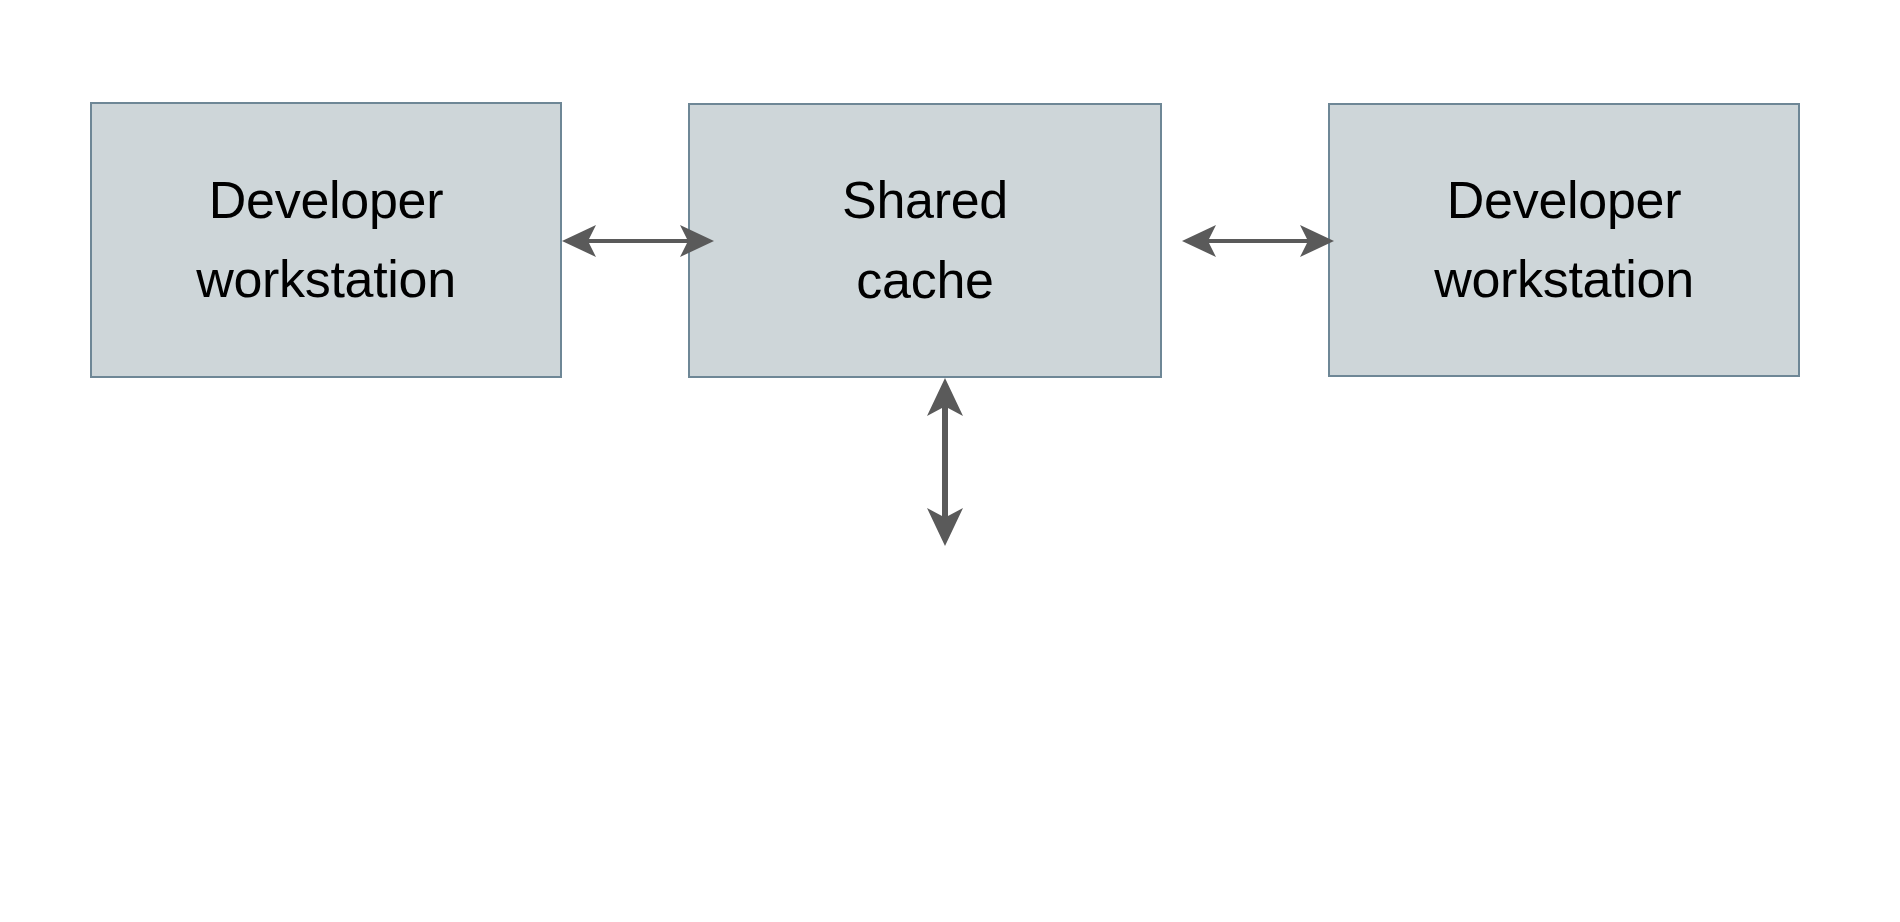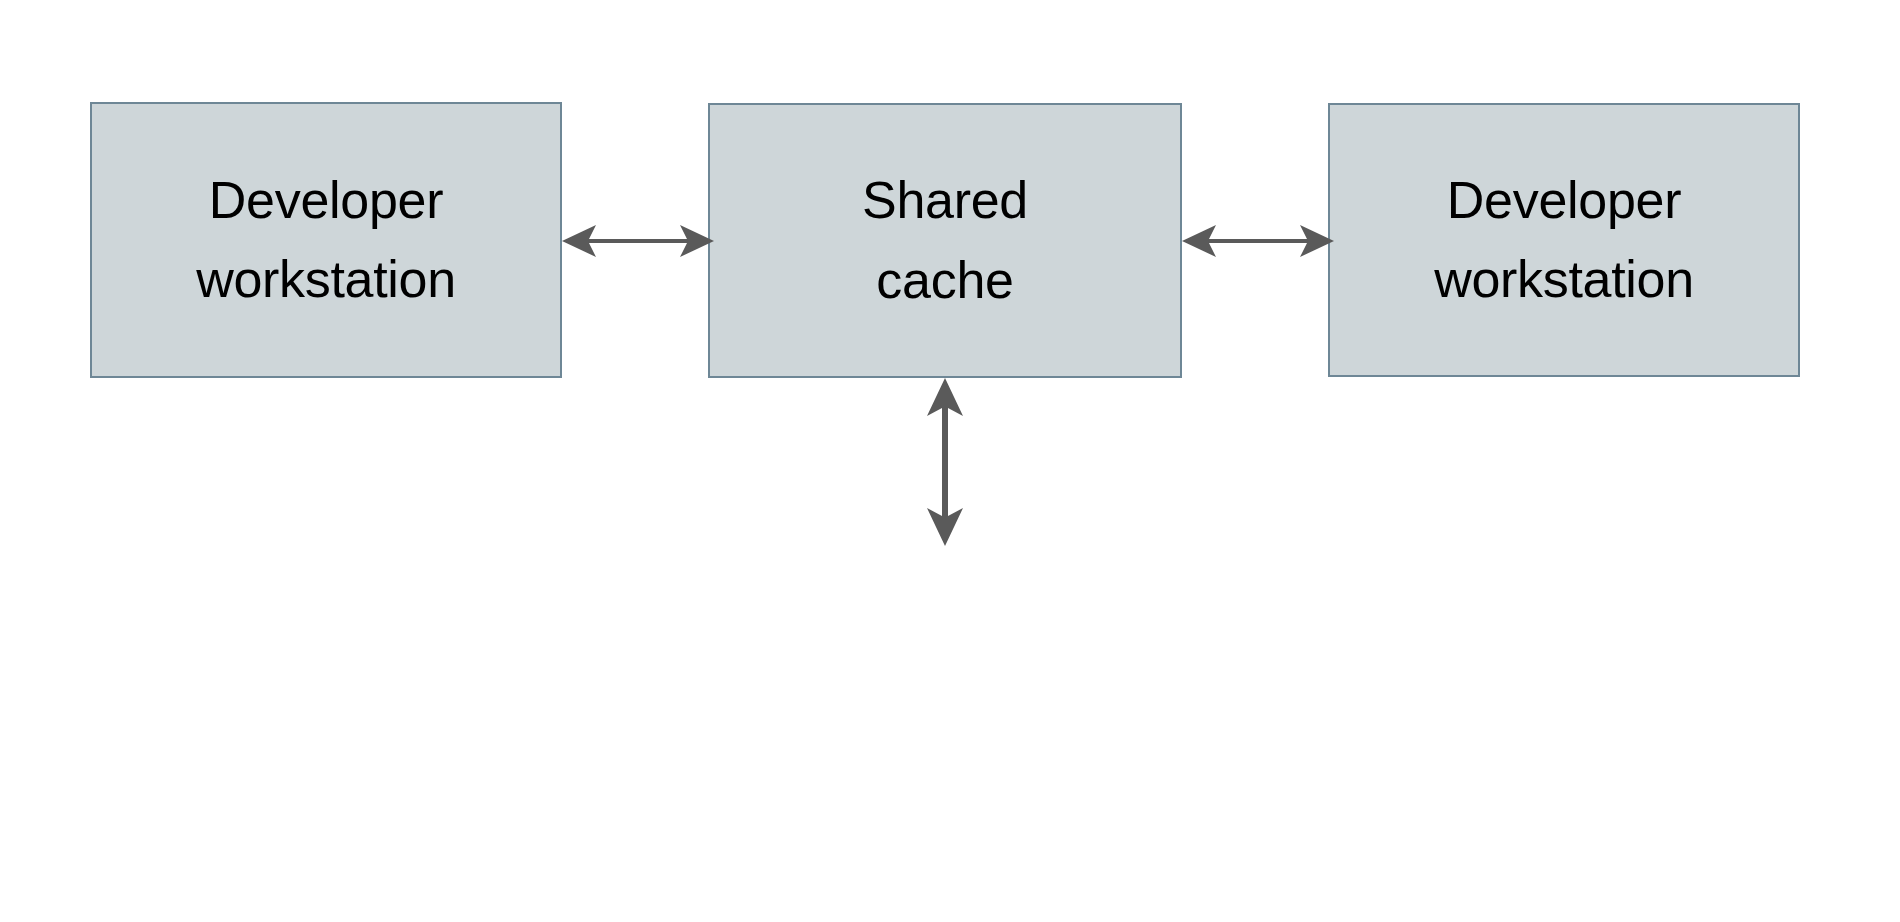--- a/index.html
+++ b/index.html
@@ -36,21 +36,21 @@
     font-size: 52px;
     line-height: 1.52;
     color: #000000;
     font-weight: 400;
     letter-spacing: -0.3px;
     white-space: pre-line;
     padding: 0 6px;
   }
   
   #node-dev-left   { left: 90px;   top: 102px; width: 472px; height: 276px; }
-  #node-shared     { left: 708px;  top: 103px; width: 474px; height: 275px; }
+  #node-shared     { left: 688px;  top: 103px; width: 474px; height: 275px; }
   #node-dev-right  { left: 1328px; top: 103px; width: 472px; height: 274px; }
   #node-ci         { left: 708px;  top: 545px; width: 474px; height: 275px; }
 
   .connector {
     position: absolute;
     overflow: visible;
   }
   #connector-left  { left: 556px;  top: 206px; width: 164px; height: 70px; }
   #connector-right { left: 1176px; top: 206px; width: 164px; height: 70px; }
   #connector-ci    { left: 910px;  top: 372px; width: 70px;  height: 180px; }

